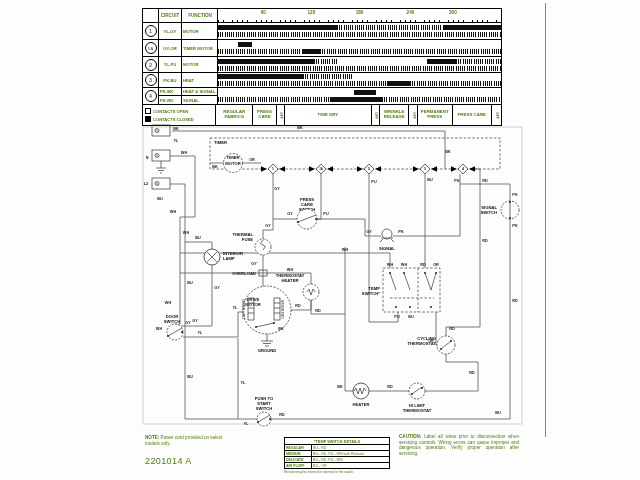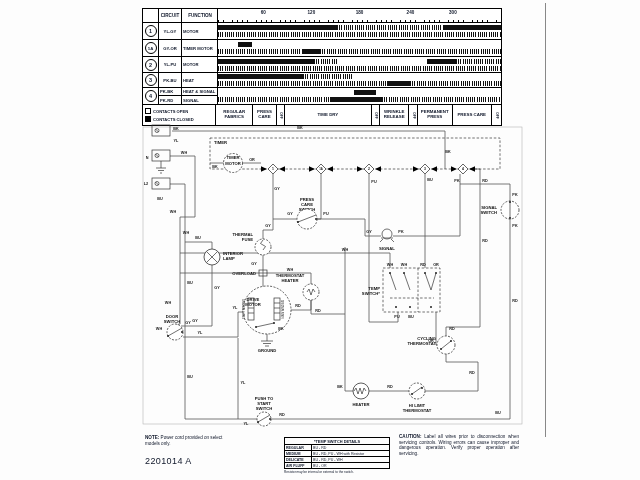--- a/index.html
+++ b/index.html
@@ -1,17 +1,17 @@
 <!DOCTYPE html>
 <html><head>
 <meta charset="utf-8">
 <style>
   html,body{margin:0;padding:0;background:#e8e8e8;}
   #page{position:relative;width:640px;height:480px;background:#fdfdfd;overflow:hidden;
-        font-family:"Liberation Sans",sans-serif;color:#0f172a;}
+        font-family:"Liberation Sans",sans-serif;color:#4d7c0f;}
   
   #chart{position:absolute;left:142px;top:8px;width:358px;border:1px solid #000;background:#fff;}
   .crow{display:flex;border-bottom:1px solid #000;}
   .crow:last-child{border-bottom:none;}
   .c-num{width:15px;border-right:1px solid #000;display:flex;align-items:center;justify-content:center;}
   .c-code{width:22px;border-right:1px solid #000;display:flex;flex-direction:column;justify-content:center;font-size:4.2px;font-weight:bold;text-align:center;}
   .c-func{width:36px;border-right:1px solid #000;display:flex;flex-direction:column;justify-content:center;font-size:4.2px;font-weight:bold;text-align:left;padding-left:1px;box-sizing:border-box;}
   .c-bars{flex:1;display:flex;flex-direction:column;justify-content:center;gap:2px;}
   .numcirc{width:10px;height:10px;border:1px solid #000;border-radius:50%;font-size:5.5px;font-weight:bold;display:flex;align-items:center;justify-content:center;background:#fff;}
   .track{position:relative;height:5px;width:100%;overflow:hidden;}

